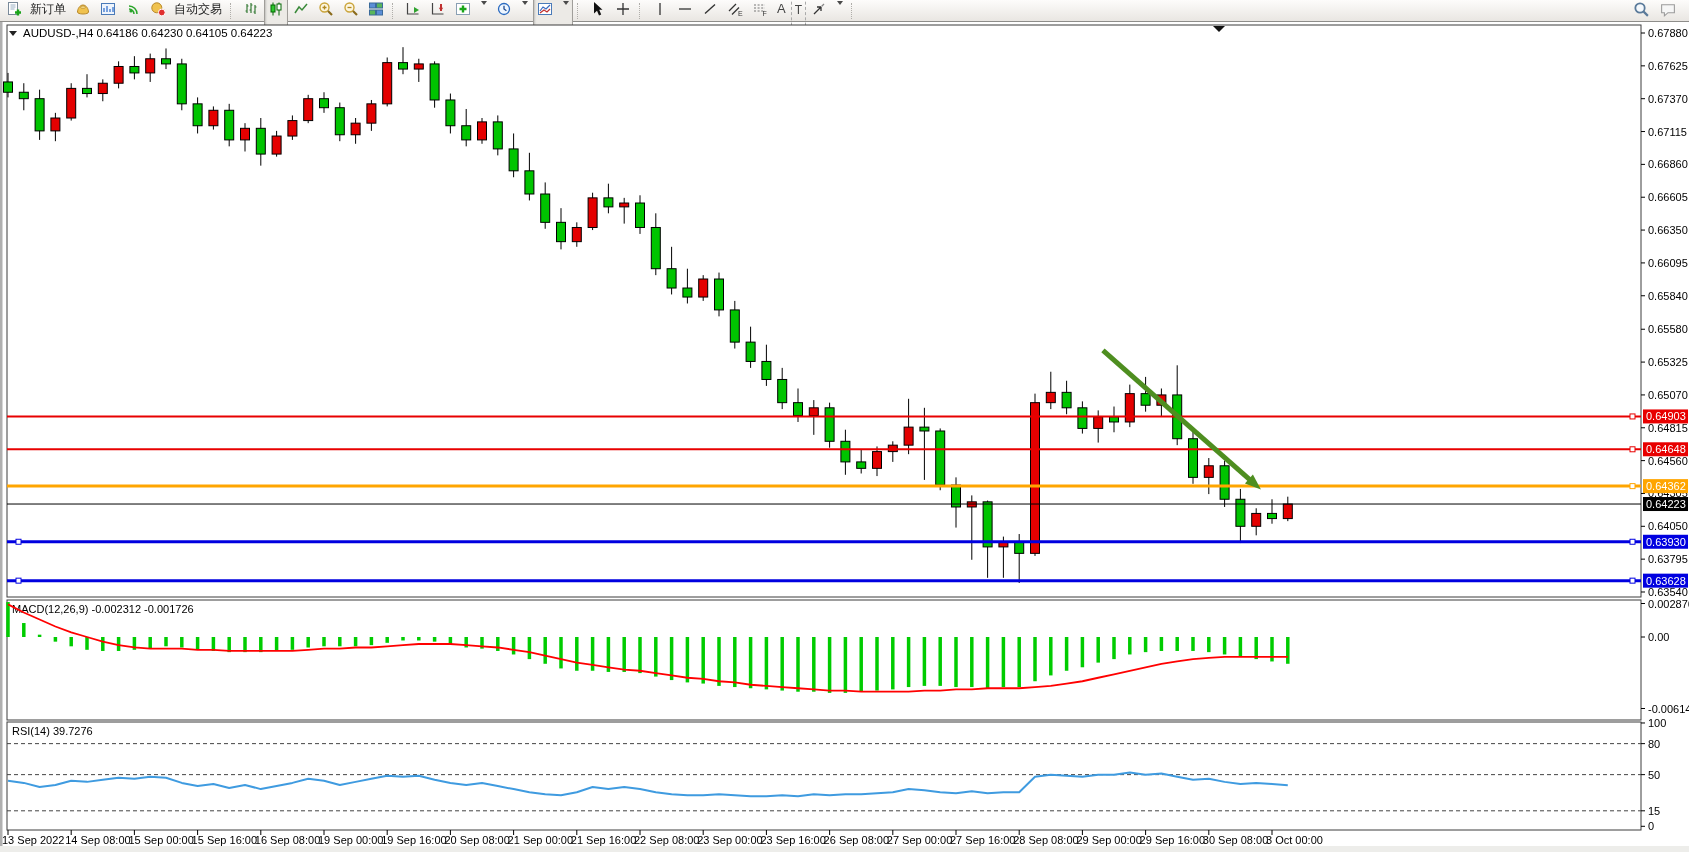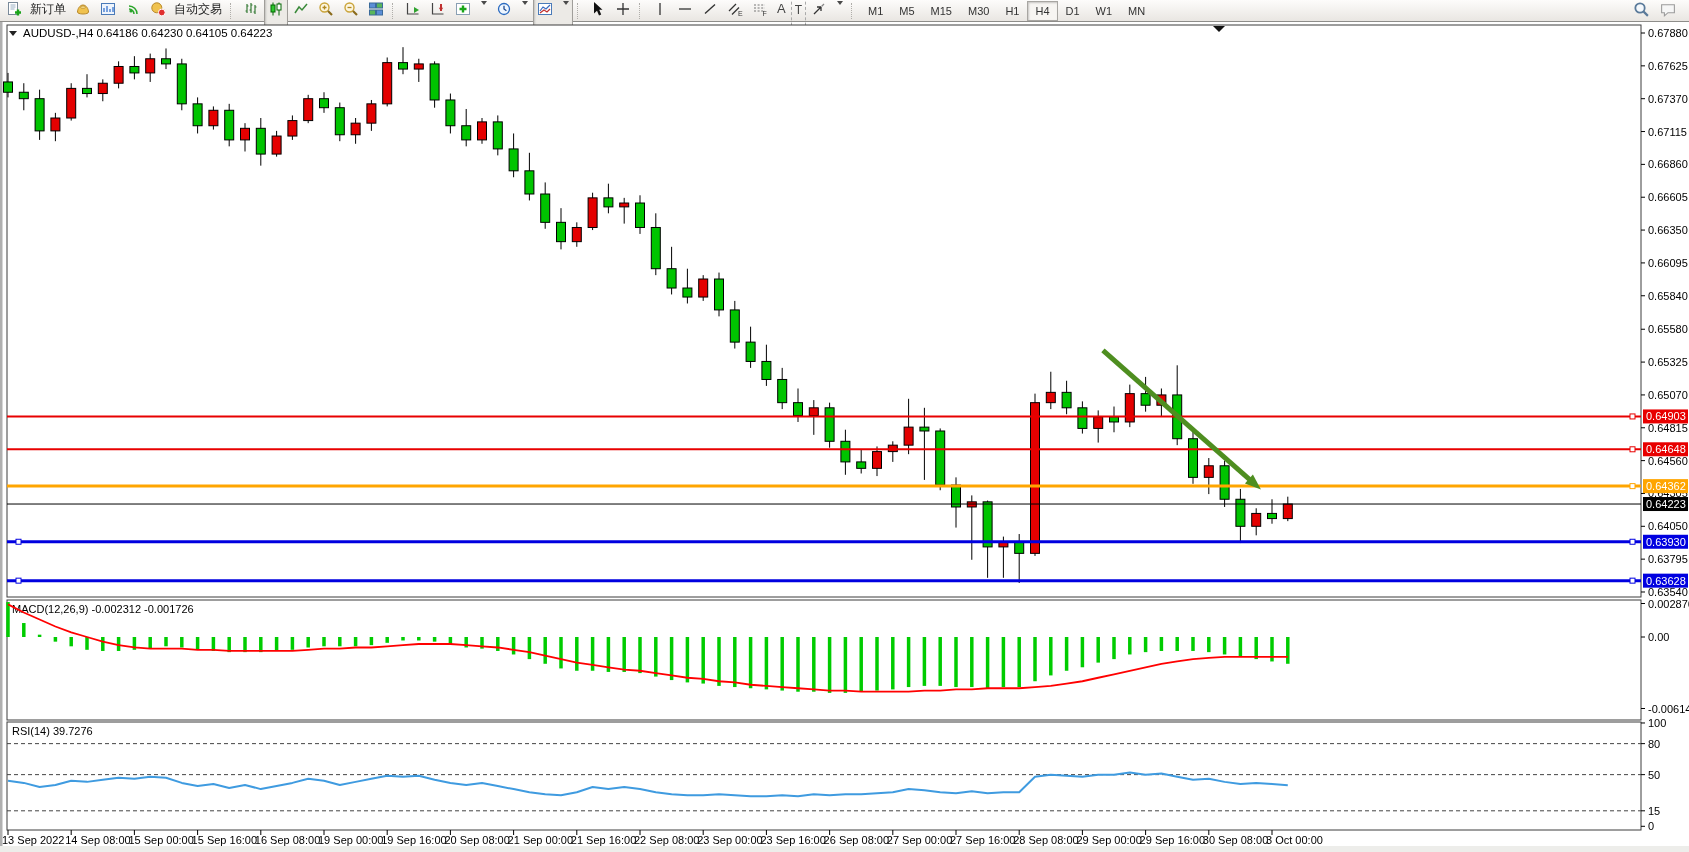--- a/index.html
+++ b/index.html
@@ -191,31 +191,20 @@
     </span>
   <span class="tbtn">
     <svg width="16" height="16" viewBox="0 0 16 16">
       <path d="M3 13L10 6M10 6h-4M10 6v4" fill="none" stroke="#333" stroke-width="1.3"></path>
       <path d="M13 3l-2.5 2.5" stroke="#888" stroke-width="1.2"></path>
     </svg>
     <span class="caret"></span>
   </span>
   <span class="sep"></span>
 
-  <span id="tf-container" style="display:inline-flex;align-items:center;">
-      <span class="tf">M1</span>
-      <span class="tf">M5</span>
-      <span class="tf">M15</span>
-      <span class="tf">M30</span>
-      <span class="tf">H1</span>
-      <span class="tf active">H4</span>
-      <span class="tf">D1</span>
-      <span class="tf">W1</span>
-      <span class="tf">MN</span>
-    </span>
 
   <span class="spacer"></span>
   <span class="tbtn">
     <svg width="17" height="17" viewBox="0 0 16 16">
       <circle cx="6.6" cy="6.6" r="4.4" fill="#f4f8fc" stroke="#5a7a9a" stroke-width="1.7"></circle>
       <line x1="10" y1="10" x2="14" y2="14" stroke="#5a7a9a" stroke-width="2"></line>
     </svg>
   </span>
   <span class="tbtn chatwrap">
     <svg width="18" height="17" viewBox="0 0 16 16">

